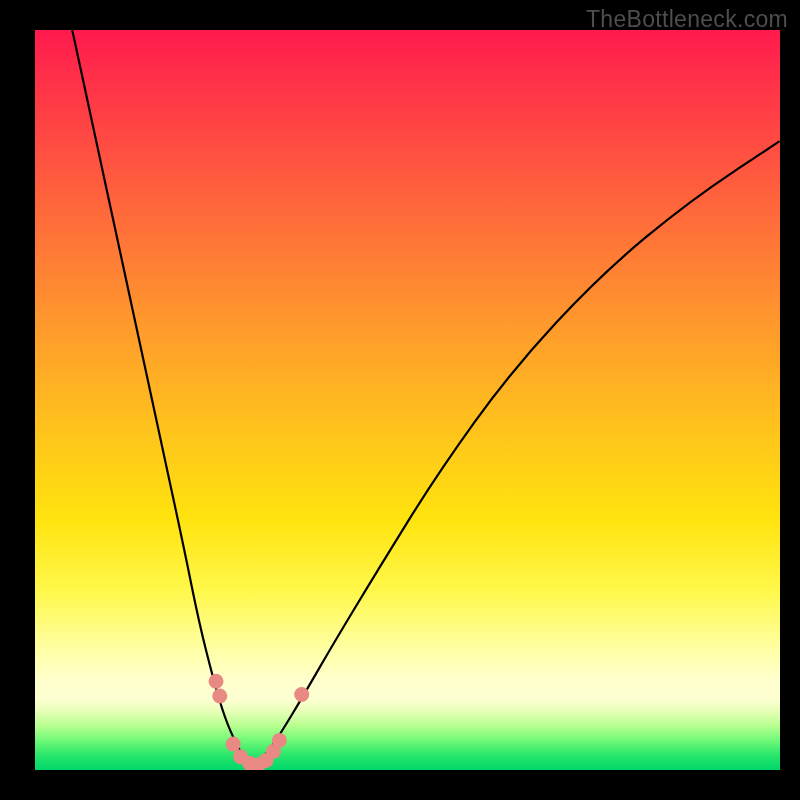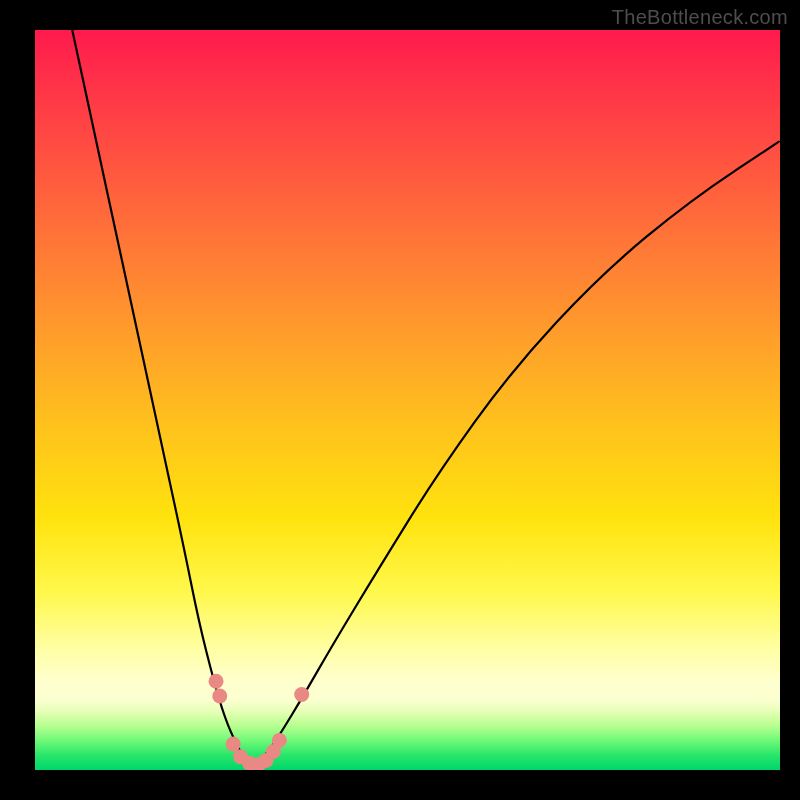--- a/index.html
+++ b/index.html
@@ -43,21 +43,21 @@
       #70f978 96%,
       #28e66a 98%,
       #00d66a 100%
     );
   }
   .watermark {
     position: absolute;
     top: 6px;
     right: 12px;
     color: #4e4e4e;
-    font-size: 20px;
+    font-size: 23px;
     font-weight: 500;
     letter-spacing: 0.3px;
     user-select: none;
   }
   svg.curves {
     position: absolute;
     left: 0; top: 0;
     width: 745px;
     height: 740px;
   }

